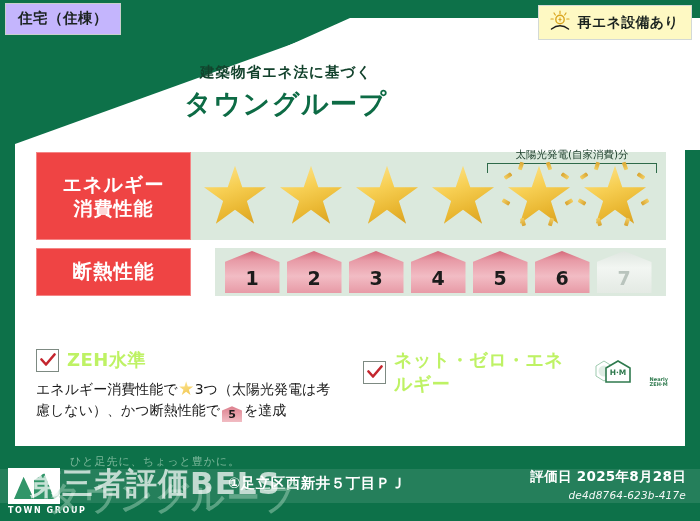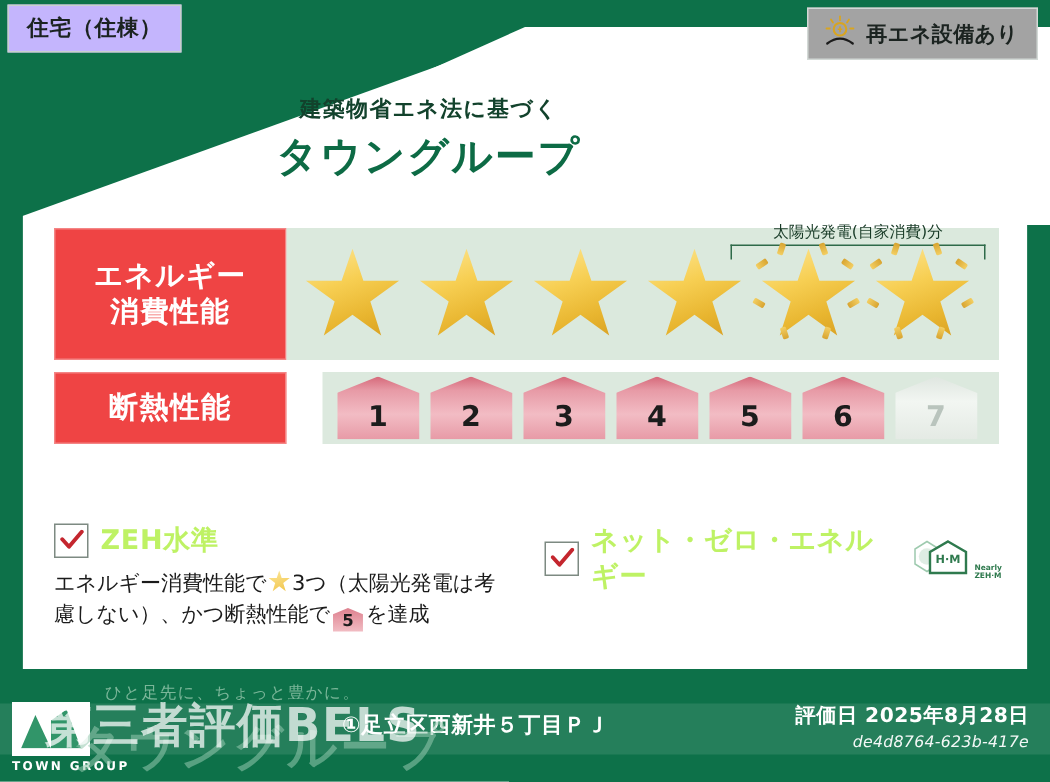--- a/index.html
+++ b/index.html
@@ -22,21 +22,21 @@
   .tab{
     position:absolute;left:5px;top:3px;z-index:6;
     background:#c4b5fd;border:1px solid #c8cfcc;
     padding:5px 12px 6px 12px;
     font-size:14.5px;font-weight:bold;color:#1b2320;
     letter-spacing:.5px;
   }
   
   .badge{
     position:absolute;right:8px;top:5px;z-index:6;
-    background:#a3a3a3;border:1px solid #d3d9d6;
+    background:#fef9c3;border:1px solid #d3d9d6;
     height:33px;display:flex;align-items:center;gap:7px;
     padding:0 12px 0 10px;
   }
   .badge .txt{font-size:14px;font-weight:bold;color:#1b2320;letter-spacing:.3px;}
 
   
   .sheet{
     position:absolute;left:15px;top:22px;width:670px;height:424px;
     background:#fff;z-index:2;
     clip-path:polygon(0 424px, 670px 424px, 670px 0px, 338px 0px, 0px 122px);
@@ -131,21 +131,21 @@
     position:relative;text-align:center;font-size:11px;font-weight:bold;color:#1c1c1c;
   }
   .inline-house::before{
     content:"";position:absolute;inset:0;
     background:linear-gradient(180deg,#dd7f8d,#f1bcc3);
     clip-path:polygon(50% 0,100% 26%,100% 100%,0 100%,0 26%);
   }
   .inline-house span{position:relative;z-index:1;line-height:18px;}
 
   
-  .zehlogo{display:inline-flex;align-items:flex-end;gap:2px;margin-left:6px;}
+  .zehlogo{display:inline-flex;align-items:flex-end;gap:16px;margin-left:6px;}
   .zeh-sub{font-size:5px;color:#2f7a4e;font-weight:bold;line-height:1.05;text-align:left;}
 
   
   .footer{position:absolute;left:0;bottom:0;width:700px;height:95px;z-index:4;}
   .f-right{position:absolute;right:14px;bottom:20px;text-align:right;color:#fff;}
   .f-date{font-size:13.5px;font-weight:bold;letter-spacing:.3px;}
   .f-id{font-size:10.5px;font-style:italic;margin-top:3px;letter-spacing:.2px;opacity:.95;}
   .f-addr{
     position:absolute;left:228px;bottom:28px;color:#fff;font-size:14.5px;
     font-weight:bold;letter-spacing:.5px;

